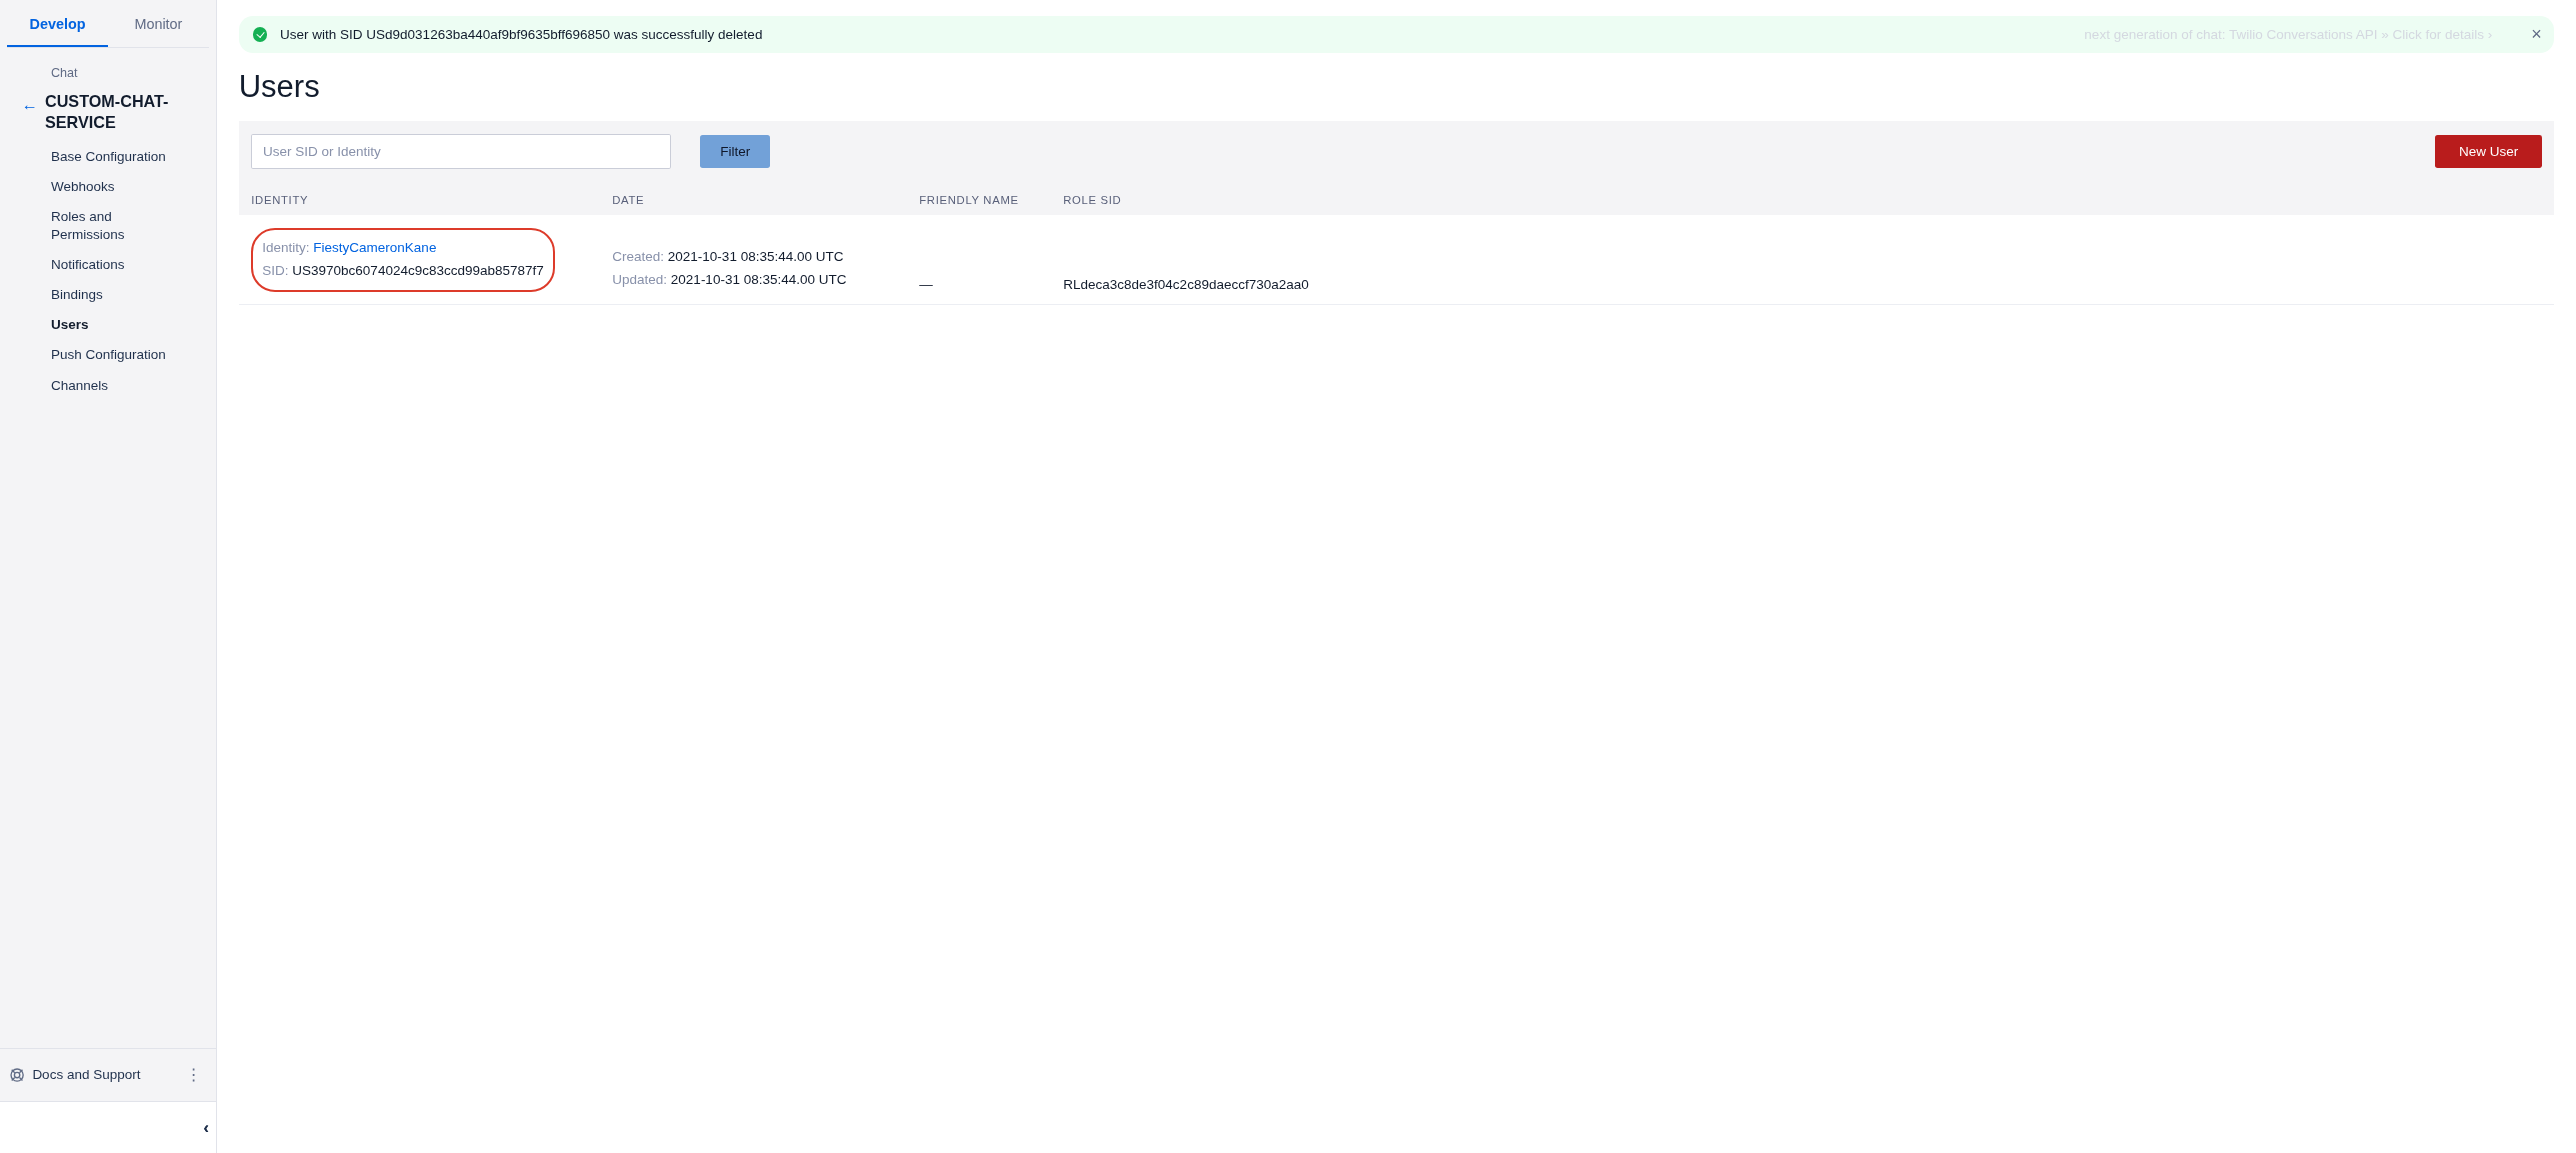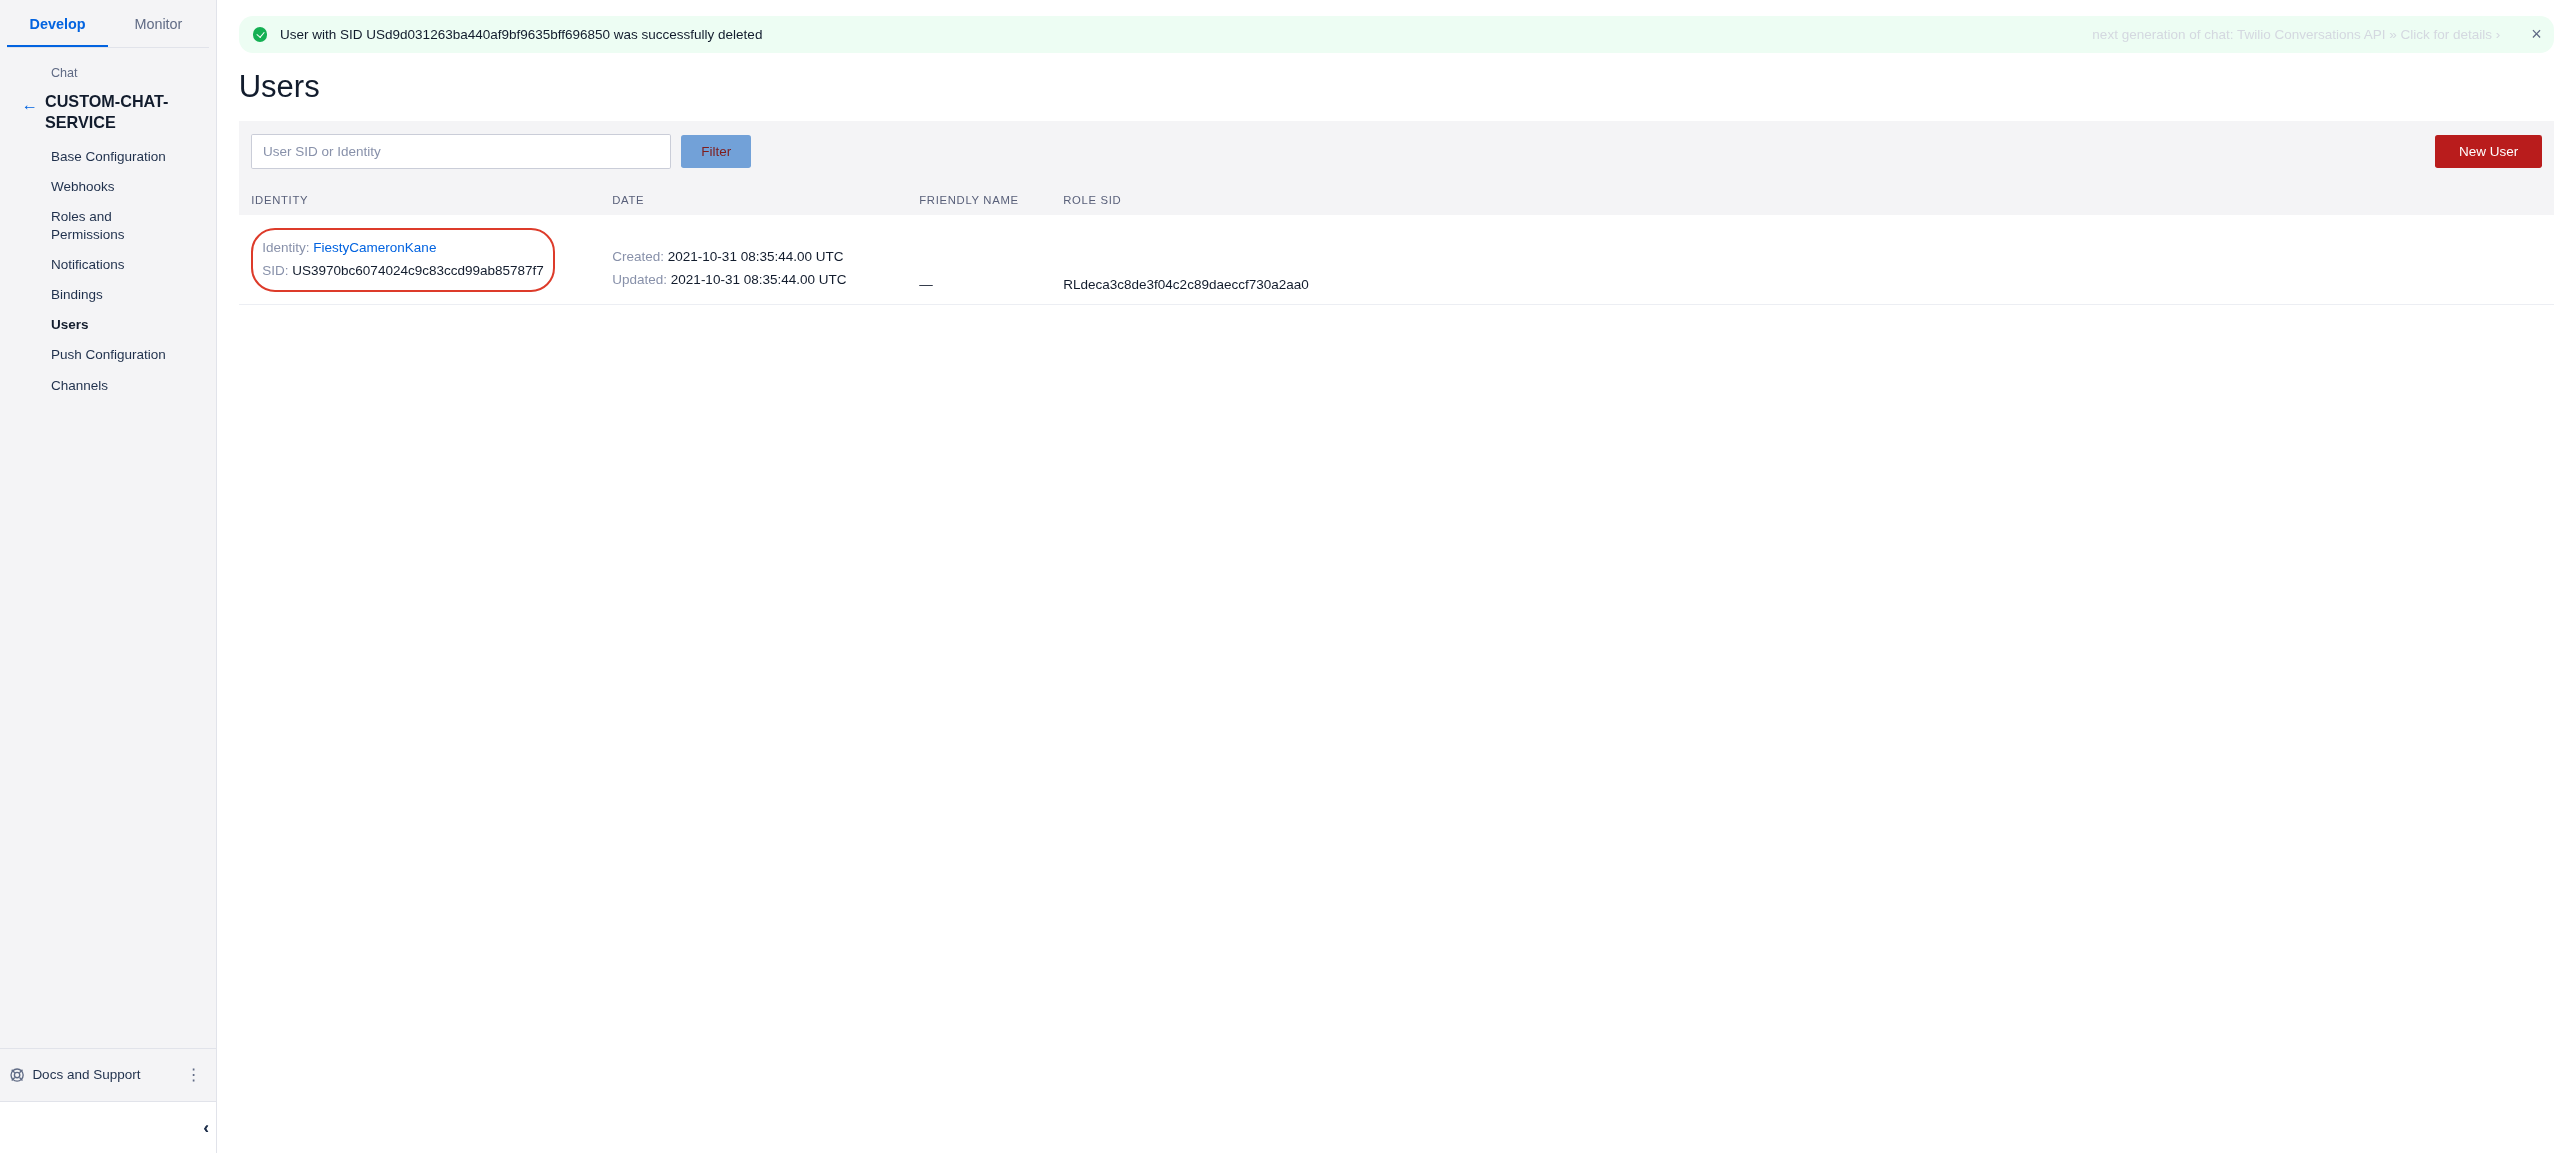--- a/index.html
+++ b/index.html
@@ -95,39 +95,39 @@
     font-size: 13.5px;
     color: #121c2d;
     position: relative;
     margin-bottom: 16.2px;
   }
   .alert .check {
     width: 14.4px; height: 14.4px; background:#14b053; border-radius:50%; margin-right:12.6px; position:relative; flex-shrink:0;
   }
   .alert .check:after { content:""; position:absolute; left:4.5px; top:2.3px; width:3.6px; height:6.3px; border:1.8px solid #fff; border-top:0; border-left:0; transform:rotate(40deg); }
   .alert-ghost {
-    position:absolute; right:54px; top:10.8px; color:#d4d8e0; font-size:13.5px; pointer-events:none; white-space:nowrap;
+    position:absolute; right:62px; top:10.8px; color:#d4d8e0; font-size:13.5px; pointer-events:none; white-space:nowrap;
   }
   .alert .close { position:absolute; right:12.6px; top:9px; font-size:18px; color:#606b85; cursor:pointer; line-height:1; }
 
   .page-title { font-size: 31px; font-weight: 500; color:#121c2d; margin: 5.4px 0 16.2px 0; }
 
   .toolbar {
     background: #f4f4f6;
     padding: 12.6px;
     display: flex;
     align-items: center;
   }
   .search-input {
     background:#fff; border:0.9px solid #cacdd8; border-radius:1.8px; padding:9px 10.8px;
     font-size:13.5px; color:#121c2d; width:420px; outline:none;
   }
   .search-input::placeholder { color:#8891aa; }
   .btn { border:none; border-radius:2.7px; font-size:13.5px; cursor:pointer; padding:9px 20px; }
-  .btn-filter { background:#72a1d8; color:#7f1d1d; margin-left:10px; }
+  .btn-filter { background:#72a1d8; color:#0f172a; margin-left:29px; }
   .btn-new { background:#b91c1c; color:#fff; margin-left:auto; padding:9px 23.5px; }
 
   
   .table-wrap { background:#f9f9fa; }
   .thead, .trow { display:flex; align-items:flex-end; }
   .thead {
     padding: 12.6px 12.6px 9px 12.6px;
     font-size:11.3px; letter-spacing:0.06em; color:#59607a; text-transform:uppercase; font-weight:500;
     background:#f4f4f6;
   }

